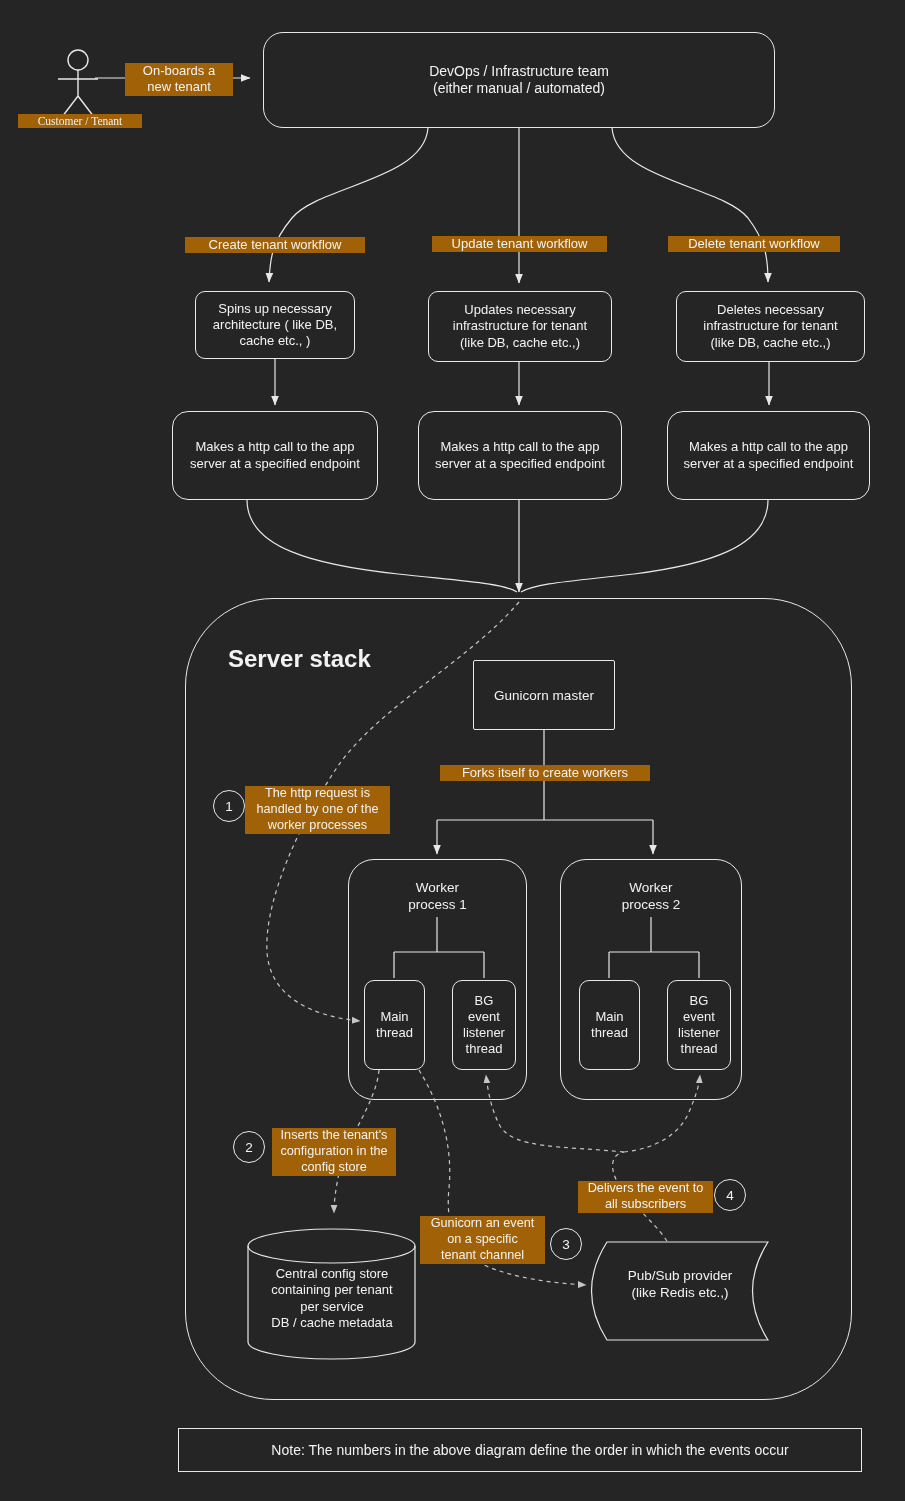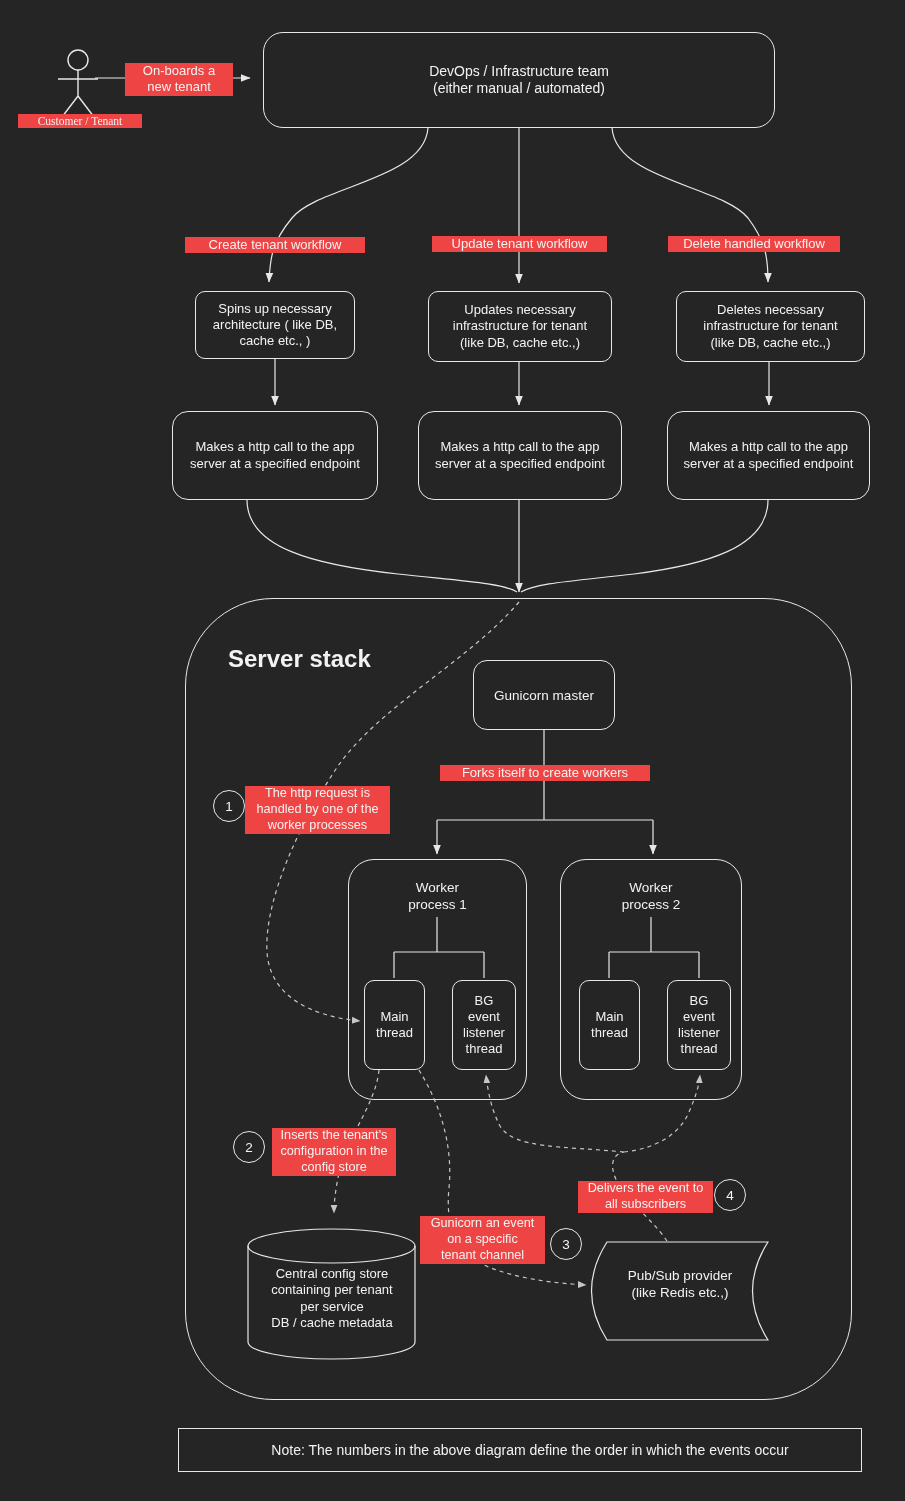--- a/index.html
+++ b/index.html
@@ -9,21 +9,21 @@
     font-family:"Liberation Sans","DejaVu Sans",sans-serif;
     color:#f2f2f2;
   }
   .box{
     position:absolute;border:1.3px solid #e8e8e8;background:transparent;
     display:flex;align-items:center;justify-content:center;text-align:center;
     box-sizing:border-box;z-index:1;
   }
   .pre{white-space:pre-line;line-height:1.25;}
   .lbl{
-    position:absolute;text-align:center;background:#ef4444;z-index:3;
+    position:absolute;text-align:center;background:#a16207;z-index:3;
     line-height:1.25;white-space:pre-line;
   }
   .circle{
     position:absolute;width:30px;height:30px;border:1.2px solid #e8e8e8;
     border-radius:50%;display:flex;align-items:center;justify-content:center;
     font-size:13.5px;background:#252525;z-index:3;
   }
   #connector-layer{position:absolute;left:0;top:0;z-index:2;pointer-events:none;}
   .f13{font-size:13px;} .f14{font-size:14px;} .f12{font-size:12.7px;}
   .f135{font-size:13.5px;}
@@ -101,42 +101,42 @@
 
   <div class="lbl" style="left:18px;top:114px;width:124px;font-size:11.5px;font-family:Liberation Serif, serif;">Customer / Tenant</div>
   <div class="lbl f13" style="left:125px;top:63px;width:108px;">On-boards a
 new tenant</div>
 
   <div class="box f14 pre" style="left:263px;top:32px;width:512px;height:96px;border-radius:20px;">DevOps / Infrastructure team
 (either manual / automated)</div>
 
   <div class="lbl f13" style="left:185px;top:237px;width:180px;">Create tenant workflow</div>
   <div class="lbl f13" style="left:432px;top:236px;width:175px;">Update tenant workflow</div>
-  <div class="lbl f13" style="left:668px;top:236px;width:172px;">Delete handled workflow</div>
+  <div class="lbl f13" style="left:668px;top:236px;width:172px;">Delete tenant workflow</div>
 
   <div class="box f13 pre" style="left:195px;top:291px;width:160px;height:68px;border-radius:10px;">Spins up necessary
 architecture ( like DB,
 cache etc., )</div>
   <div class="box f13 pre" style="left:428px;top:291px;width:184px;height:71px;border-radius:10px;">Updates necessary
 infrastructure for tenant
 (like DB, cache etc.,)</div>
   <div class="box f13 pre" style="left:676px;top:291px;width:189px;height:71px;border-radius:10px;">Deletes necessary
 infrastructure for tenant
 (like DB, cache etc.,)</div>
 
   <div class="box f13 pre" style="left:172px;top:411px;width:206px;height:89px;border-radius:16px;">Makes a http call to the app
 server at a specified endpoint</div>
   <div class="box f13 pre" style="left:418px;top:411px;width:204px;height:89px;border-radius:16px;">Makes a http call to the app
 server at a specified endpoint</div>
   <div class="box f13 pre" style="left:667px;top:411px;width:203px;height:89px;border-radius:16px;">Makes a http call to the app
 server at a specified endpoint</div>
 
   <div id="server-stack-title">Server stack</div>
 
-  <div class="box f135" style="left:473px;top:660px;width:142px;height:70px;border-radius:14px;">Gunicorn master</div>
+  <div class="box f135" style="left:473px;top:660px;width:142px;height:70px;border-radius:2px;">Gunicorn master</div>
   <div class="lbl f13" style="left:440px;top:765px;width:210px;">Forks itself to create workers</div>
 
   <div class="box" style="left:348px;top:859px;width:179px;height:241px;border-radius:26px;"></div>
   <div class="lbl f135" style="left:348px;top:880px;width:179px;background:transparent;">Worker
 process 1</div>
   <div class="box f13 pre" style="left:364px;top:980px;width:61px;height:90px;border-radius:10px;">Main
 thread</div>
   <div class="box f13 pre" style="left:452px;top:980px;width:64px;height:90px;border-radius:10px;">BG
 event
 listener

